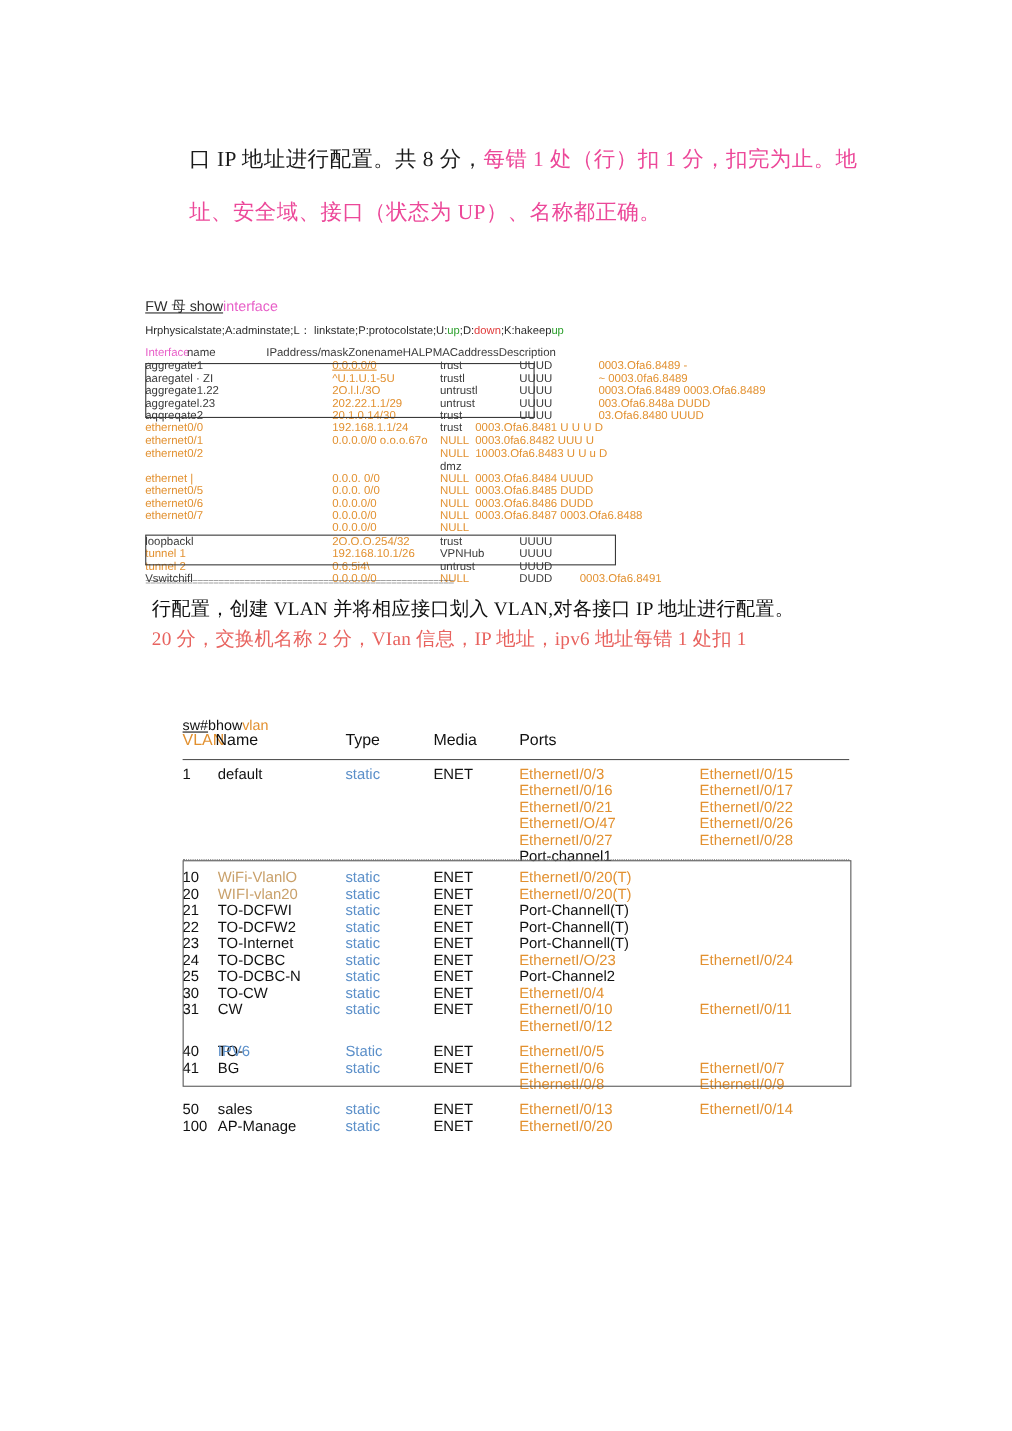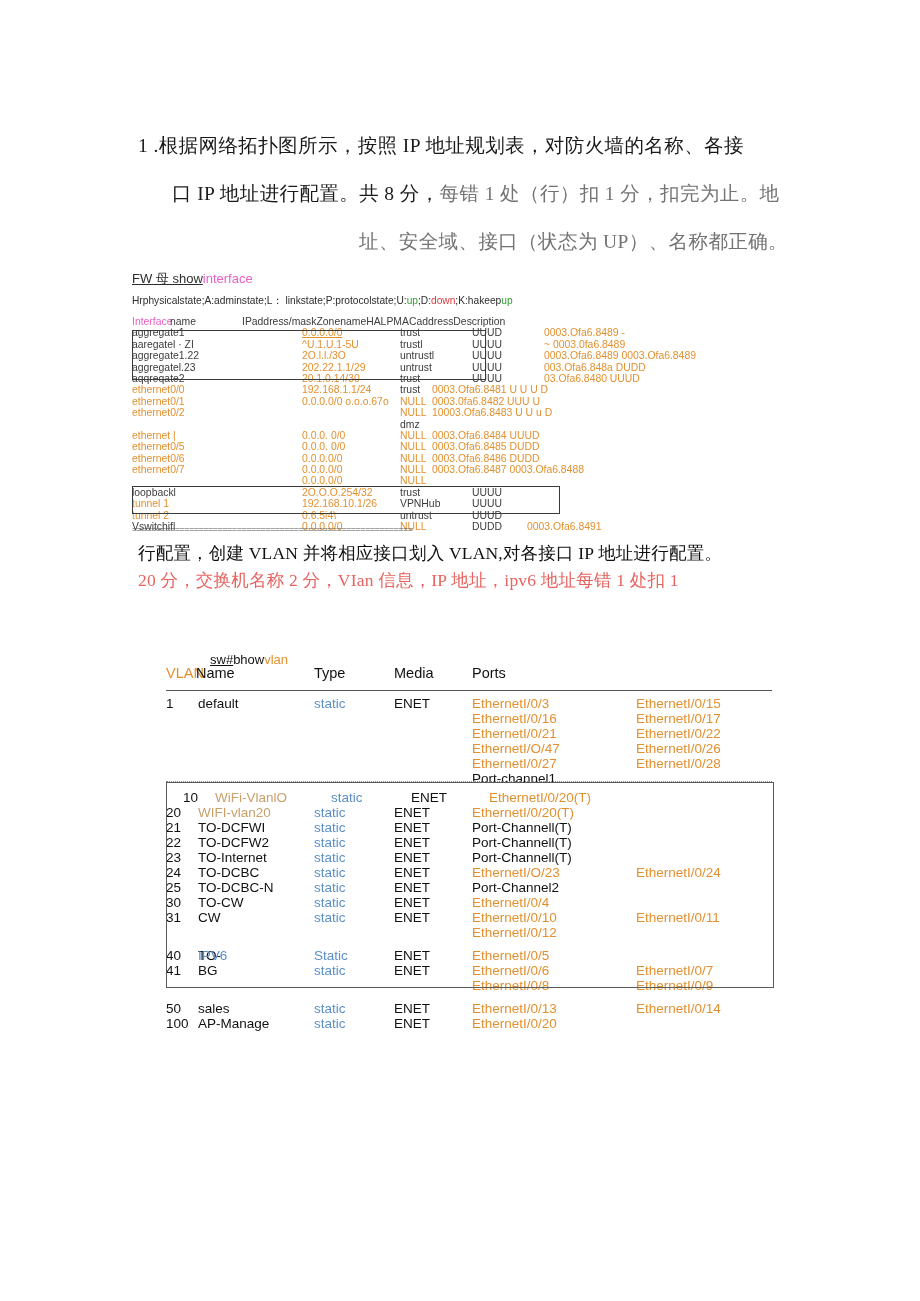--- a/index.html
+++ b/index.html
@@ -43,21 +43,21 @@
   .q1-line3 { padding-left: 34px; }
 
   #q2 {
     left: 138px;
     top: 540px;
     width: 660px;
     font-size: 17.5px;
     line-height: 27px;
     letter-spacing: 0.2px;
   }
-  .red { color: #737373; text-align: right; }
+  .red { color: #ec4899; }
   .redline { color: #e8635f; display: block; white-space: nowrap; }
   .blk { color: #111; display: block; white-space: nowrap; }
 
   
   .scan1 {
     position: absolute;
     left: 132px;
     top: 268px;
     width: 470px;
     height: 265px;
@@ -138,21 +138,21 @@
     height: 340px;
     font-family: "Liberation Sans", "DejaVu Sans", sans-serif;
   }
   .vcmd {
     position: absolute;
     left: 0px; top: 0px;
     font-size: 13px;
     color: #111;
     white-space: nowrap;
   }
-  .vcmd .u { text-decoration: underline; margin-left: 44px; }
+  .vcmd .u { text-decoration: underline; }
 
   .vhead {
     position: absolute;
     left: 0px; top: 13px;
     width: 610px;
     height: 22px;
     font-size: 14.5px;
     color: #111;
   }
   .vhead span { position: absolute; top: 0; white-space: nowrap; }
@@ -204,21 +204,20 @@
     height: 0;
     border-top: 1.6px dotted #8a8a8a;
   }
 </style>
 </head>
 <body>
 
 <div class="page">
 
   <div class="question" id="q1">
-    <div class="q1-line"><span>1 .</span><span>根据网络拓扑图所示，按照 IP 地址规划表，对防火墙的名称、各接</span></div>
     <div class="q1-line q1-line2"><span>口 IP 地址进行配置。共 8 分，</span><span class="red">每错 1 处（行）扣 1 分，扣完为止。地</span></div>
     <div class="q1-line q1-line3 red">址、安全域、接口（状态为 UP）、名称都正确。</div>
   </div>
 
   <div class="scan1">
 
     <div class="cmdline">
       <span class="u">FW 母 show</span><span class="pink">interface</span>
     </div>
 
@@ -389,21 +388,21 @@
           <span class="v-p1 orange">EthernetI/O/47</span>
           <span class="v-p2 orange">EthernetI/0/26</span>
         </div>
         <div class="vrow" style="top: 104px;">
           <span class="v-p1 orange">EthernetI/0/27</span>
           <span class="v-p2 orange">EthernetI/0/28</span>
         </div>
         <div class="vrow" style="top: 119px;">
           <span class="v-p1 black">Port-channel1</span>
         </div>
-        <div class="vrow" style="top: 138px; margin-left: 17px;">
+        <div class="vrow" style="top: 138px;">
           <span class="v-id black">10</span>
           <span class="v-name tan">WiFi-VlanlO</span>
           <span class="v-type blue">static</span>
           <span class="v-media black">ENET</span>
           <span class="v-p1 orange">EthernetI/0/20(T)</span>
         </div>
         <div class="vrow" style="top: 153px;">
           <span class="v-id black">20</span>
           <span class="v-name tan">WIFI-vlan20</span>
           <span class="v-type blue">static</span>

